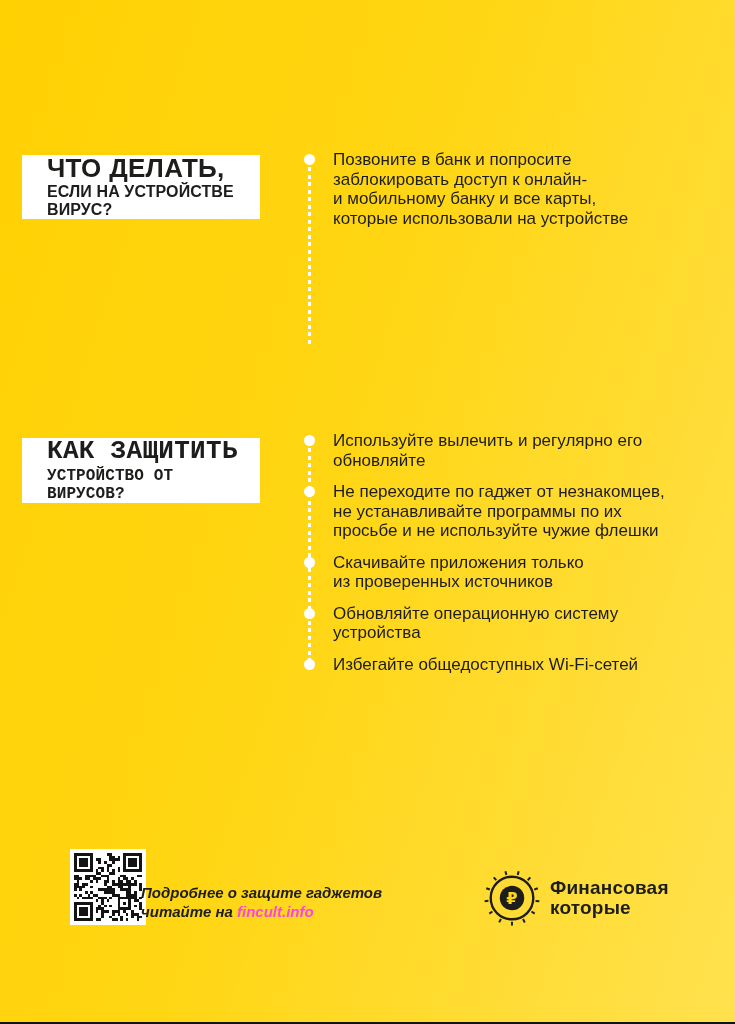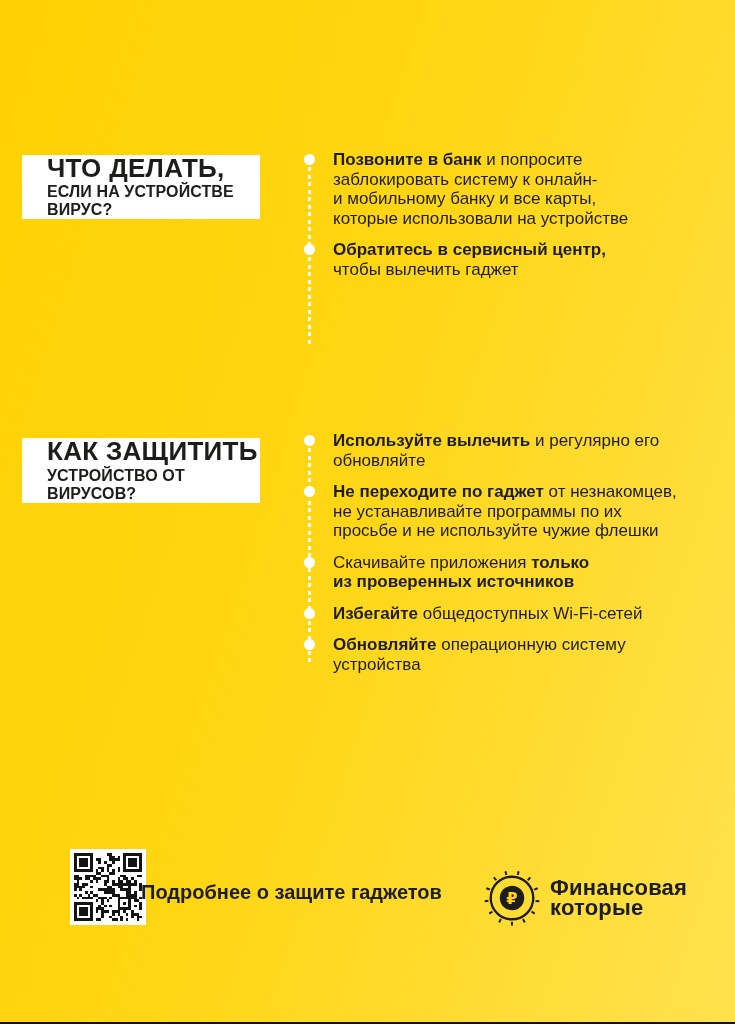--- a/index.html
+++ b/index.html
@@ -11,79 +11,74 @@
     font-family:"Liberation Sans","DejaVu Sans",sans-serif;
     color:#1d1d1b;
   }
   
   .heading-box{
     position:absolute;left:22px;width:238px;height:64px;background:#ffffff;
     display:flex;flex-direction:column;justify-content:center;
     padding-left:25px;box-sizing:border-box;
   }
   #heading-1{top:155px;}
-  #heading-2{top:438px;height:65px;}
+  #heading-2{top:438px;height:65px;font-family:Liberation Mono, monospace;}
   .heading-line1{font-size:26px;font-weight:800;line-height:1.04;letter-spacing:.3px;}
   .heading-line2{font-size:16px;font-weight:800;margin-top:1px;letter-spacing:.1px;}
 
   
   .connector{
     position:absolute;width:2.4px;left:308.3px;
     background-image:repeating-linear-gradient(to bottom,#ffffff 0px,#ffffff 4px,transparent 4px,transparent 7.5px);
   }
   #connector-1{top:160px;height:186px;}
   #connector-2{top:441px;height:224px;}
 
   
   .list{position:absolute;left:333px;width:402px;}
   #list-1{top:150px;}
   #list-2{top:431px;}
   .item{position:relative;margin-bottom:12px;font-size:17px;line-height:19.5px;}
   .item-text{white-space:pre-line;}
-  .item-text .b{font-weight:700;}
+  .item-text .b{font-weight:400;}
   .dot{
     position:absolute;left:-29px;top:4px;width:11px;height:11px;
     background:#ffffff;border-radius:50%;
   }
 
   
   .qr-box{
     position:absolute;left:70px;top:849px;width:76px;height:76px;
     background:#ffffff;padding:4px;box-sizing:border-box;
   }
   .qr-box svg{display:block;width:68px;height:68px;}
-  .note{position:absolute;left:141px;top:883px;font-size:20px;font-weight:700;line-height:19px;}
+  .note{position:absolute;left:141px;top:883px;font-size:15px;font-weight:700;line-height:19px;font-style:italic;}
   .note .link{color:#fb46df;text-decoration:none;cursor:pointer;}
   .logo{position:absolute;left:483px;top:869px;display:flex;align-items:center;gap:9px;}
   .logo svg{display:block;}
-  .logo-text{font-size:22px;font-weight:800;line-height:20.5px;letter-spacing:.2px;}
+  .logo-text{font-size:19px;font-weight:800;line-height:20.5px;letter-spacing:.2px;}
   .bottom-bar{position:absolute;left:0;bottom:0;width:100%;height:2px;background:#121212;}
 </style>
 </head>
 <body>
 
 <div class="poster">
 
   <div class="heading-box" id="heading-1">
     <div class="heading-line1">ЧТО ДЕЛАТЬ,</div>
     <div class="heading-line2">ЕСЛИ НА УСТРОЙСТВЕ ВИРУС?</div>
   </div>
   <div class="connector" id="connector-1"></div>
   <div class="list" id="list-1">
       <div class="item">
         <span class="dot"></span>
         <div class="item-text"><span class="b">Позвоните в банк</span><span> и попросите
-заблокировать систему к онлайн-
+заблокировать доступ к онлайн-
 и мобильному банку и все карты,
 которые использовали на устройстве</span></div>
-      </div>
-      <div class="item">
-        <span class="dot"></span>
-        <div class="item-text"><span class="b">Обратитесь в сервисный центр,</span><span>
-чтобы вылечить гаджет</span></div>
       </div>
     </div>
 
   <div class="heading-box" id="heading-2">
     <div class="heading-line1">КАК ЗАЩИТИТЬ</div>
     <div class="heading-line2">УСТРОЙСТВО ОТ ВИРУСОВ?</div>
   </div>
   <div class="connector" id="connector-2"></div>
   <div class="list" id="list-2">
       <div class="item">
@@ -97,26 +92,26 @@
 не устанавливайте программы по их
 просьбе и не используйте чужие флешки</span></div>
       </div>
       <div class="item">
         <span class="dot"></span>
         <div class="item-text"><span>Скачивайте приложения </span><span class="b">только
 из проверенных источников</span></div>
       </div>
       <div class="item">
         <span class="dot"></span>
-        <div class="item-text"><span class="b">Избегайте</span><span> общедоступных Wi-Fi-сетей</span></div>
-      </div>
-      <div class="item">
-        <span class="dot"></span>
         <div class="item-text"><span class="b">Обновляйте</span><span> операционную систему
 устройства</span></div>
+      </div>
+      <div class="item">
+        <span class="dot"></span>
+        <div class="item-text"><span class="b">Избегайте</span><span> общедоступных Wi-Fi-сетей</span></div>
       </div>
     </div>
 
   <div class="qr-box">
     <svg id="qr-svg" viewBox="0 0 25 25" shape-rendering="crispEdges">
         <rect x="12" y="0" width="1" height="1" fill="#141414"></rect>
         <rect x="13" y="0" width="1" height="1" fill="#141414"></rect>
         <rect x="13" y="1" width="1" height="1" fill="#141414"></rect>
         <rect x="14" y="1" width="1" height="1" fill="#141414"></rect>
         <rect x="16" y="1" width="1" height="1" fill="#141414"></rect>
@@ -326,20 +321,21 @@
         <rect x="1" y="19" width="5" height="5" fill="#ffffff"></rect>
         <rect x="2" y="20" width="3" height="3" fill="#141414"></rect>
         <rect x="16" y="16" width="5" height="5" fill="#141414"></rect>
         <rect x="17" y="17" width="3" height="3" fill="#ffffff"></rect>
         <rect x="18" y="18" width="1" height="1" fill="#141414"></rect>
       </svg>
   </div>
 
   <div class="note">
     <div>Подробнее о защите гаджетов</div>
+    <div><span>читайте на </span><span class="link">fincult.info</span></div>
   </div>
 
   <div class="logo">
     <svg width="58" height="58" viewBox="-32 -32 64 64">
       <g id="coin-ticks" stroke="#1d1d1b" stroke-width="2.2" stroke-linecap="butt">
           <line x1="26.00" y1="3.19" x2="30.17" y2="3.70"></line>
           <line x1="21.54" y1="14.91" x2="25.00" y2="17.30"></line>
           <line x1="12.14" y1="23.22" x2="14.09" y2="26.94"></line>
           <line x1="-0.04" y1="26.20" x2="-0.04" y2="30.40"></line>
           <line x1="-12.21" y1="23.18" x2="-14.16" y2="26.90"></line>

